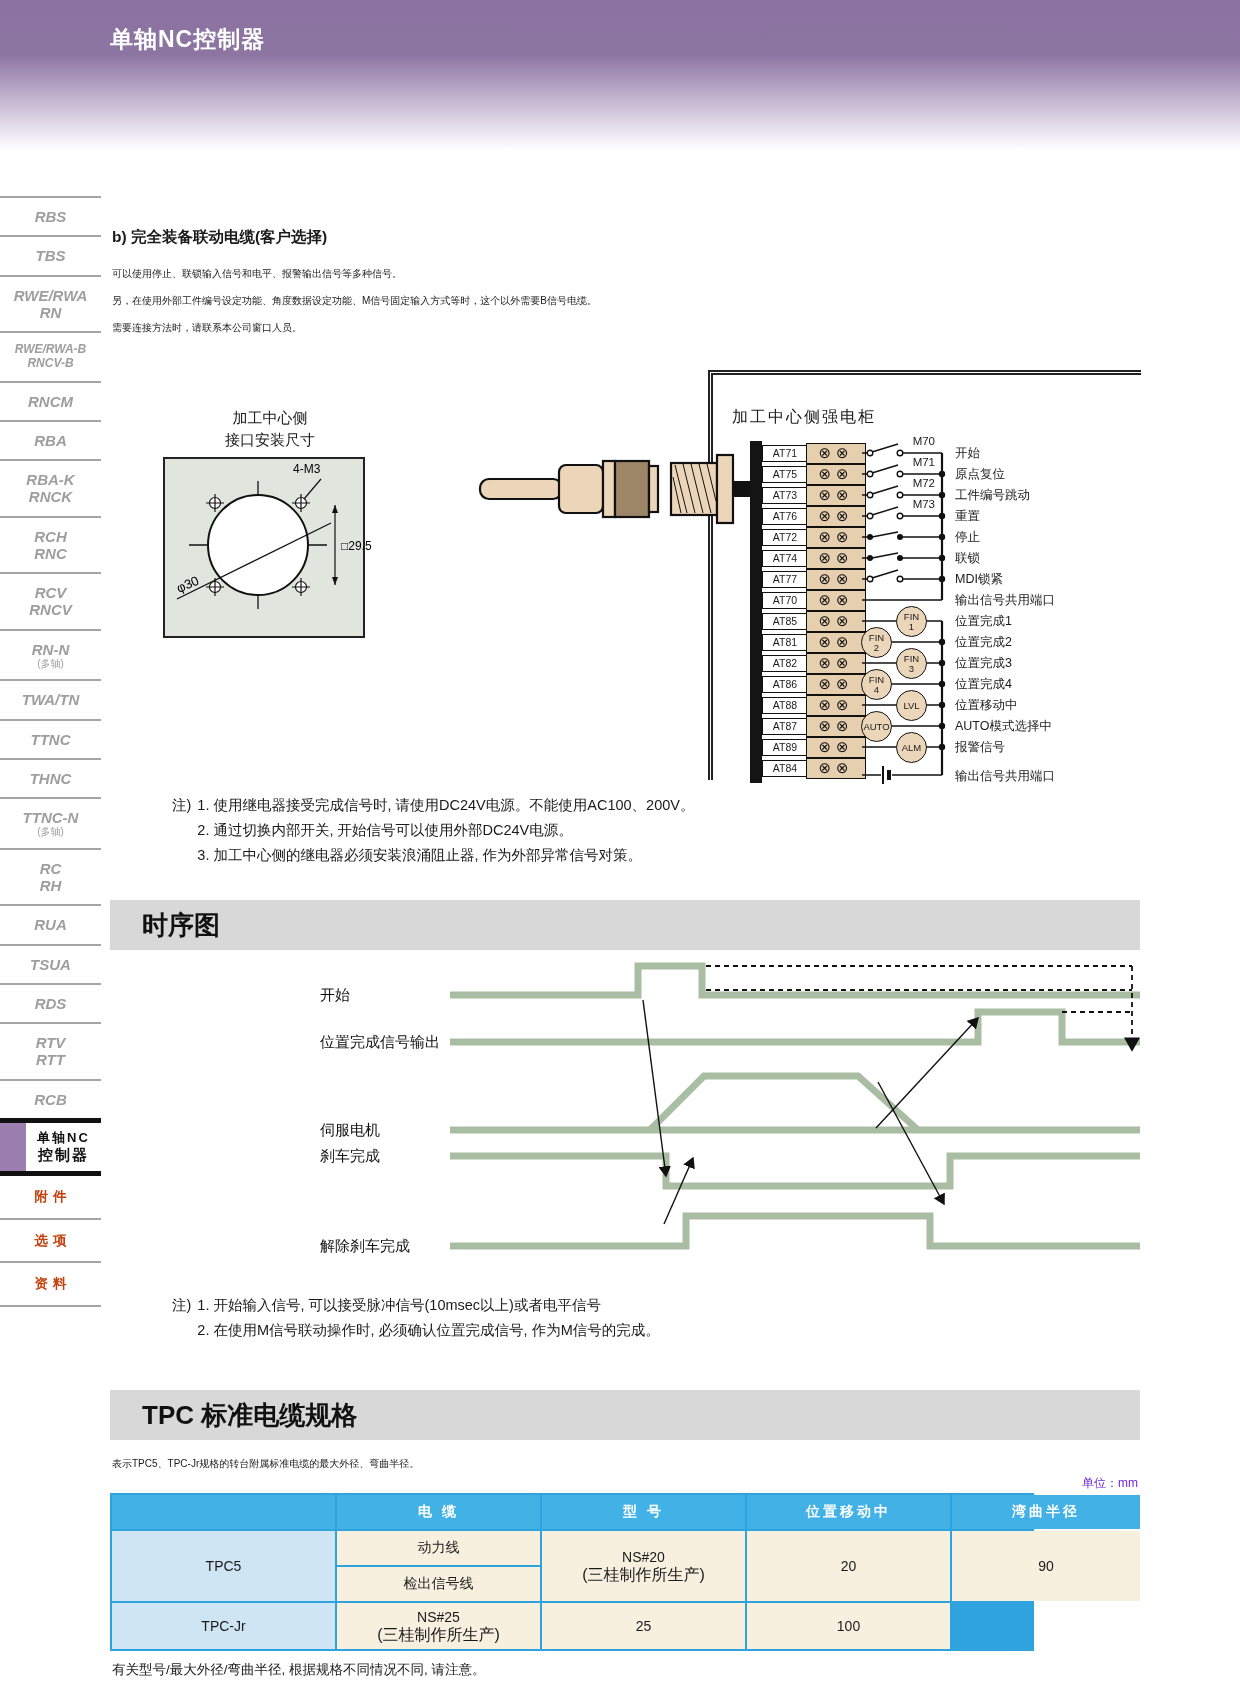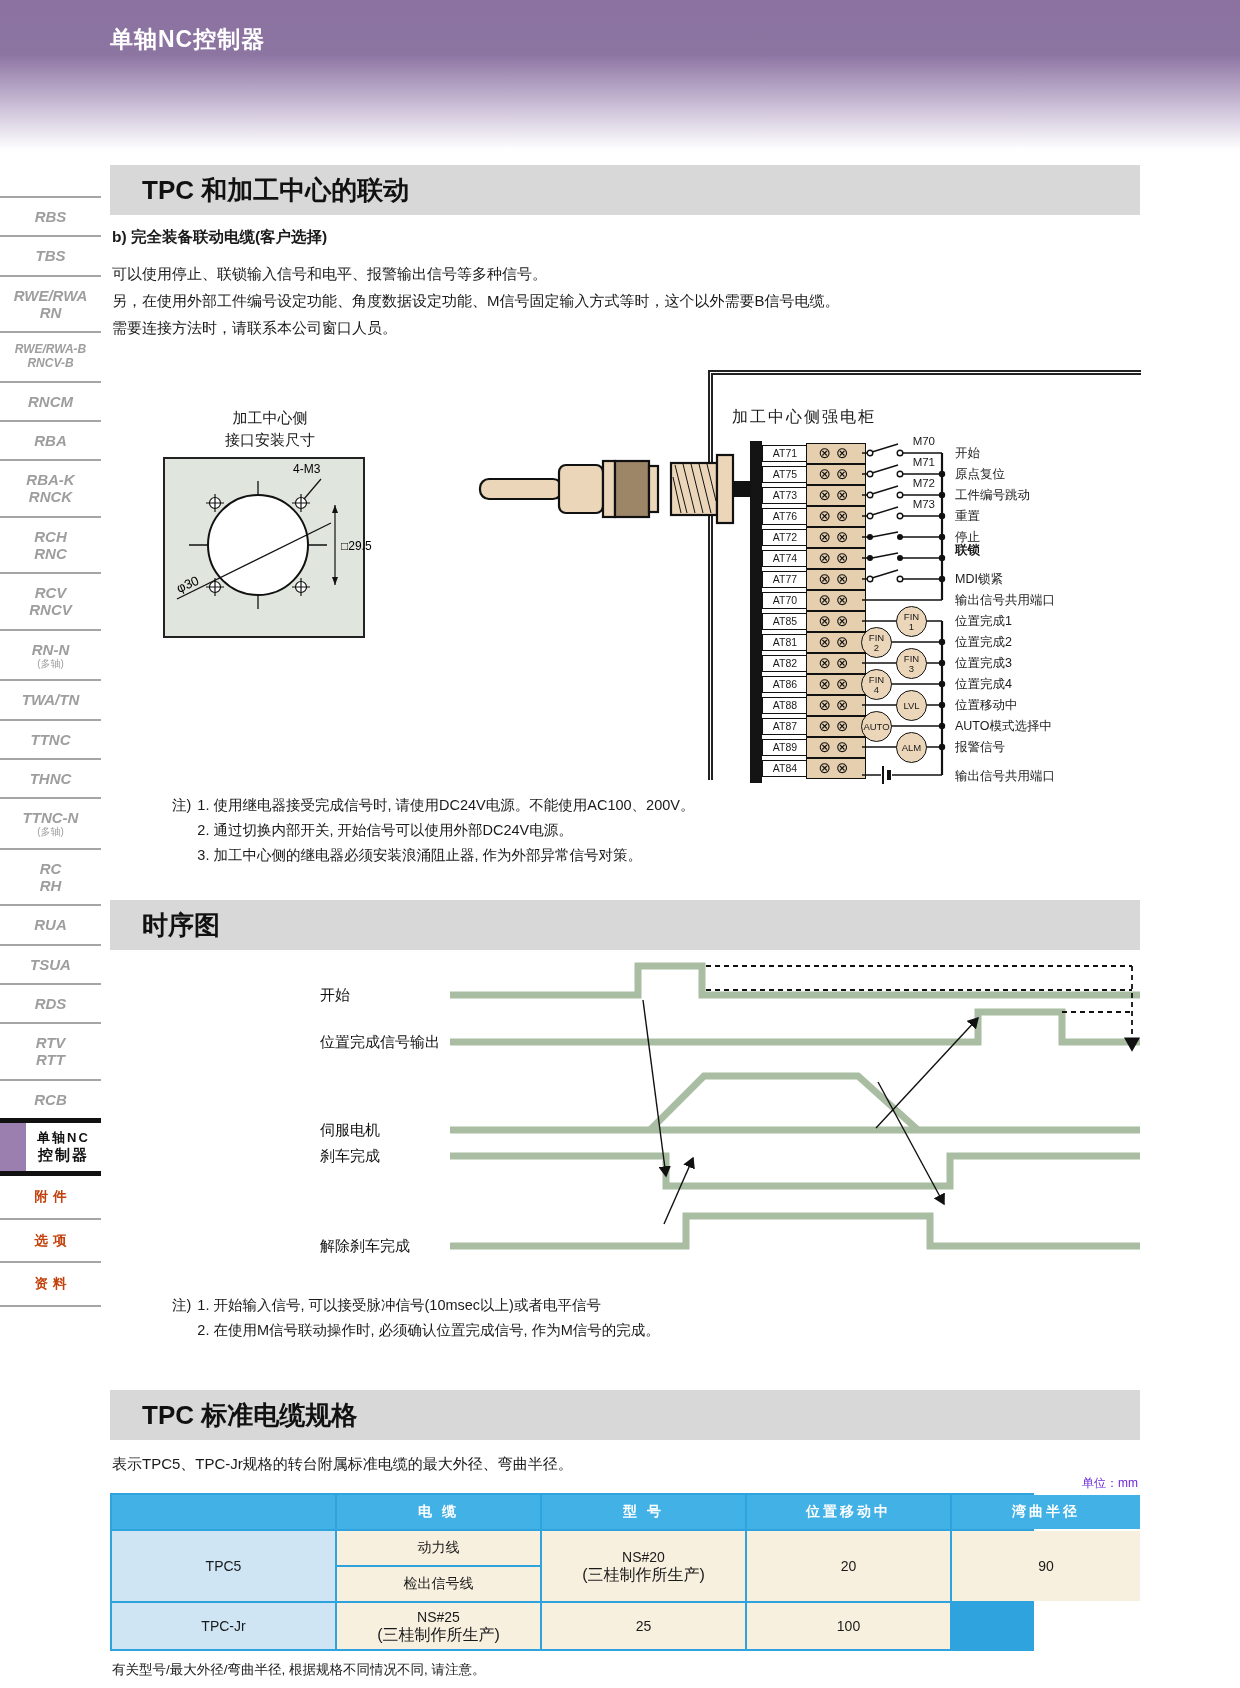--- a/index.html
+++ b/index.html
@@ -23,21 +23,21 @@
   .sb-item.active{position:relative;border-top:5px solid #111;border-bottom:5px solid #111;
     font-style:normal;color:#111;font-size:13px;letter-spacing:2px;padding:8px 0 8px 26px;}
   .sb-item.active + .sb-item{border-top:none;}
   .act-blk{position:absolute;left:0;top:0;bottom:0;width:26px;background:#9b7fae;}
 
   
   .main{position:absolute;left:110px;top:165px;width:1030px;height:1523px;}
   .secbar{position:absolute;left:0;width:1030px;height:50px;background:#d8d8d8;}
   .secbar span{display:block;padding-left:32px;line-height:50px;font-size:26px;font-weight:bold;color:#111;}
   .subtitle{position:absolute;left:2px;top:62px;font-size:15.5px;font-weight:bold;}
-  .para{position:absolute;left:2px;top:95px;font-size:15px;line-height:27px;}
+  .para{position:absolute;left:2px;top:95px;font-size:10px;line-height:27px;}
 
   
   .diagram{position:absolute;left:0;top:200px;width:1030px;height:420px;}
   .mount-title{position:absolute;left:60px;top:42px;width:200px;text-align:center;font-size:15px;line-height:22px;}
   .cabinet{position:absolute;left:598px;top:5px;width:428px;height:405px;
     border-left:5px double #222;border-top:5px double #222;}
   .cab-label{position:absolute;left:622px;top:42px;font-size:16px;letter-spacing:2px;}
   .busbar{position:absolute;left:640px;top:76px;width:12px;height:342px;background:#141414;}
   .at-box{position:absolute;left:652px;width:44px;height:15px;background:#fff;border:1.5px solid #111;
     font-size:10.5px;text-align:center;line-height:15px;}
@@ -156,23 +156,20 @@
       <div class="sb-item cjk">
         <div class="l1">选项</div>
       </div>
       <div class="sb-item cjk">
         <div class="l1">资料</div>
       </div>
     </div>
 
   <div class="main">
 
-    <div class="secbar" style="top:0">
-      <span>TPC 和加工中心的联动</span>
-    </div>
     <div class="subtitle">b) 完全装备联动电缆(客户选择)</div>
     <div class="para">
       <div>可以使用停止、联锁输入信号和电平、报警输出信号等多种信号。</div>
       <div>另，在使用外部工件编号设定功能、角度数据设定功能、M信号固定输入方式等时，这个以外需要B信号电缆。</div>
       <div>需要连接方法时，请联系本公司窗口人员。</div>
     </div>
 
     <div class="diagram">
       <div class="mount-title">
         <div>加工中心侧</div>
@@ -235,21 +232,21 @@
           <div class="m-label" style="top: 112px;">M72</div>
           <div class="at-box" style="top: 143px;">AT76</div>
           <div class="term-cell" style="top: 141px;">⊗⊗</div>
           <div class="row-label" style="top: 143px;">重置</div>
           <div class="m-label" style="top: 133px;">M73</div>
           <div class="at-box" style="top: 164px;">AT72</div>
           <div class="term-cell" style="top: 162px;">⊗⊗</div>
           <div class="row-label" style="top: 164px;">停止</div>
           <div class="at-box" style="top: 185px;">AT74</div>
           <div class="term-cell" style="top: 183px;">⊗⊗</div>
-          <div class="row-label" style="top: 177px; font-weight: bold;">联锁</div>
+          <div class="row-label" style="top: 185px;">联锁</div>
           <div class="at-box" style="top: 206px;">AT77</div>
           <div class="term-cell" style="top: 204px;">⊗⊗</div>
           <div class="row-label" style="top: 206px;">MDI锁紧</div>
           <div class="at-box" style="top: 227px;">AT70</div>
           <div class="term-cell" style="top: 225px;">⊗⊗</div>
           <div class="row-label" style="top: 227px;">输出信号共用端口</div>
           <div class="at-box" style="top: 248px;">AT85</div>
           <div class="term-cell" style="top: 246px;">⊗⊗</div>
           <div class="row-label" style="top: 248px;">位置完成1</div>
           <div class="badge" style="left: 786px; top: 241px;">

